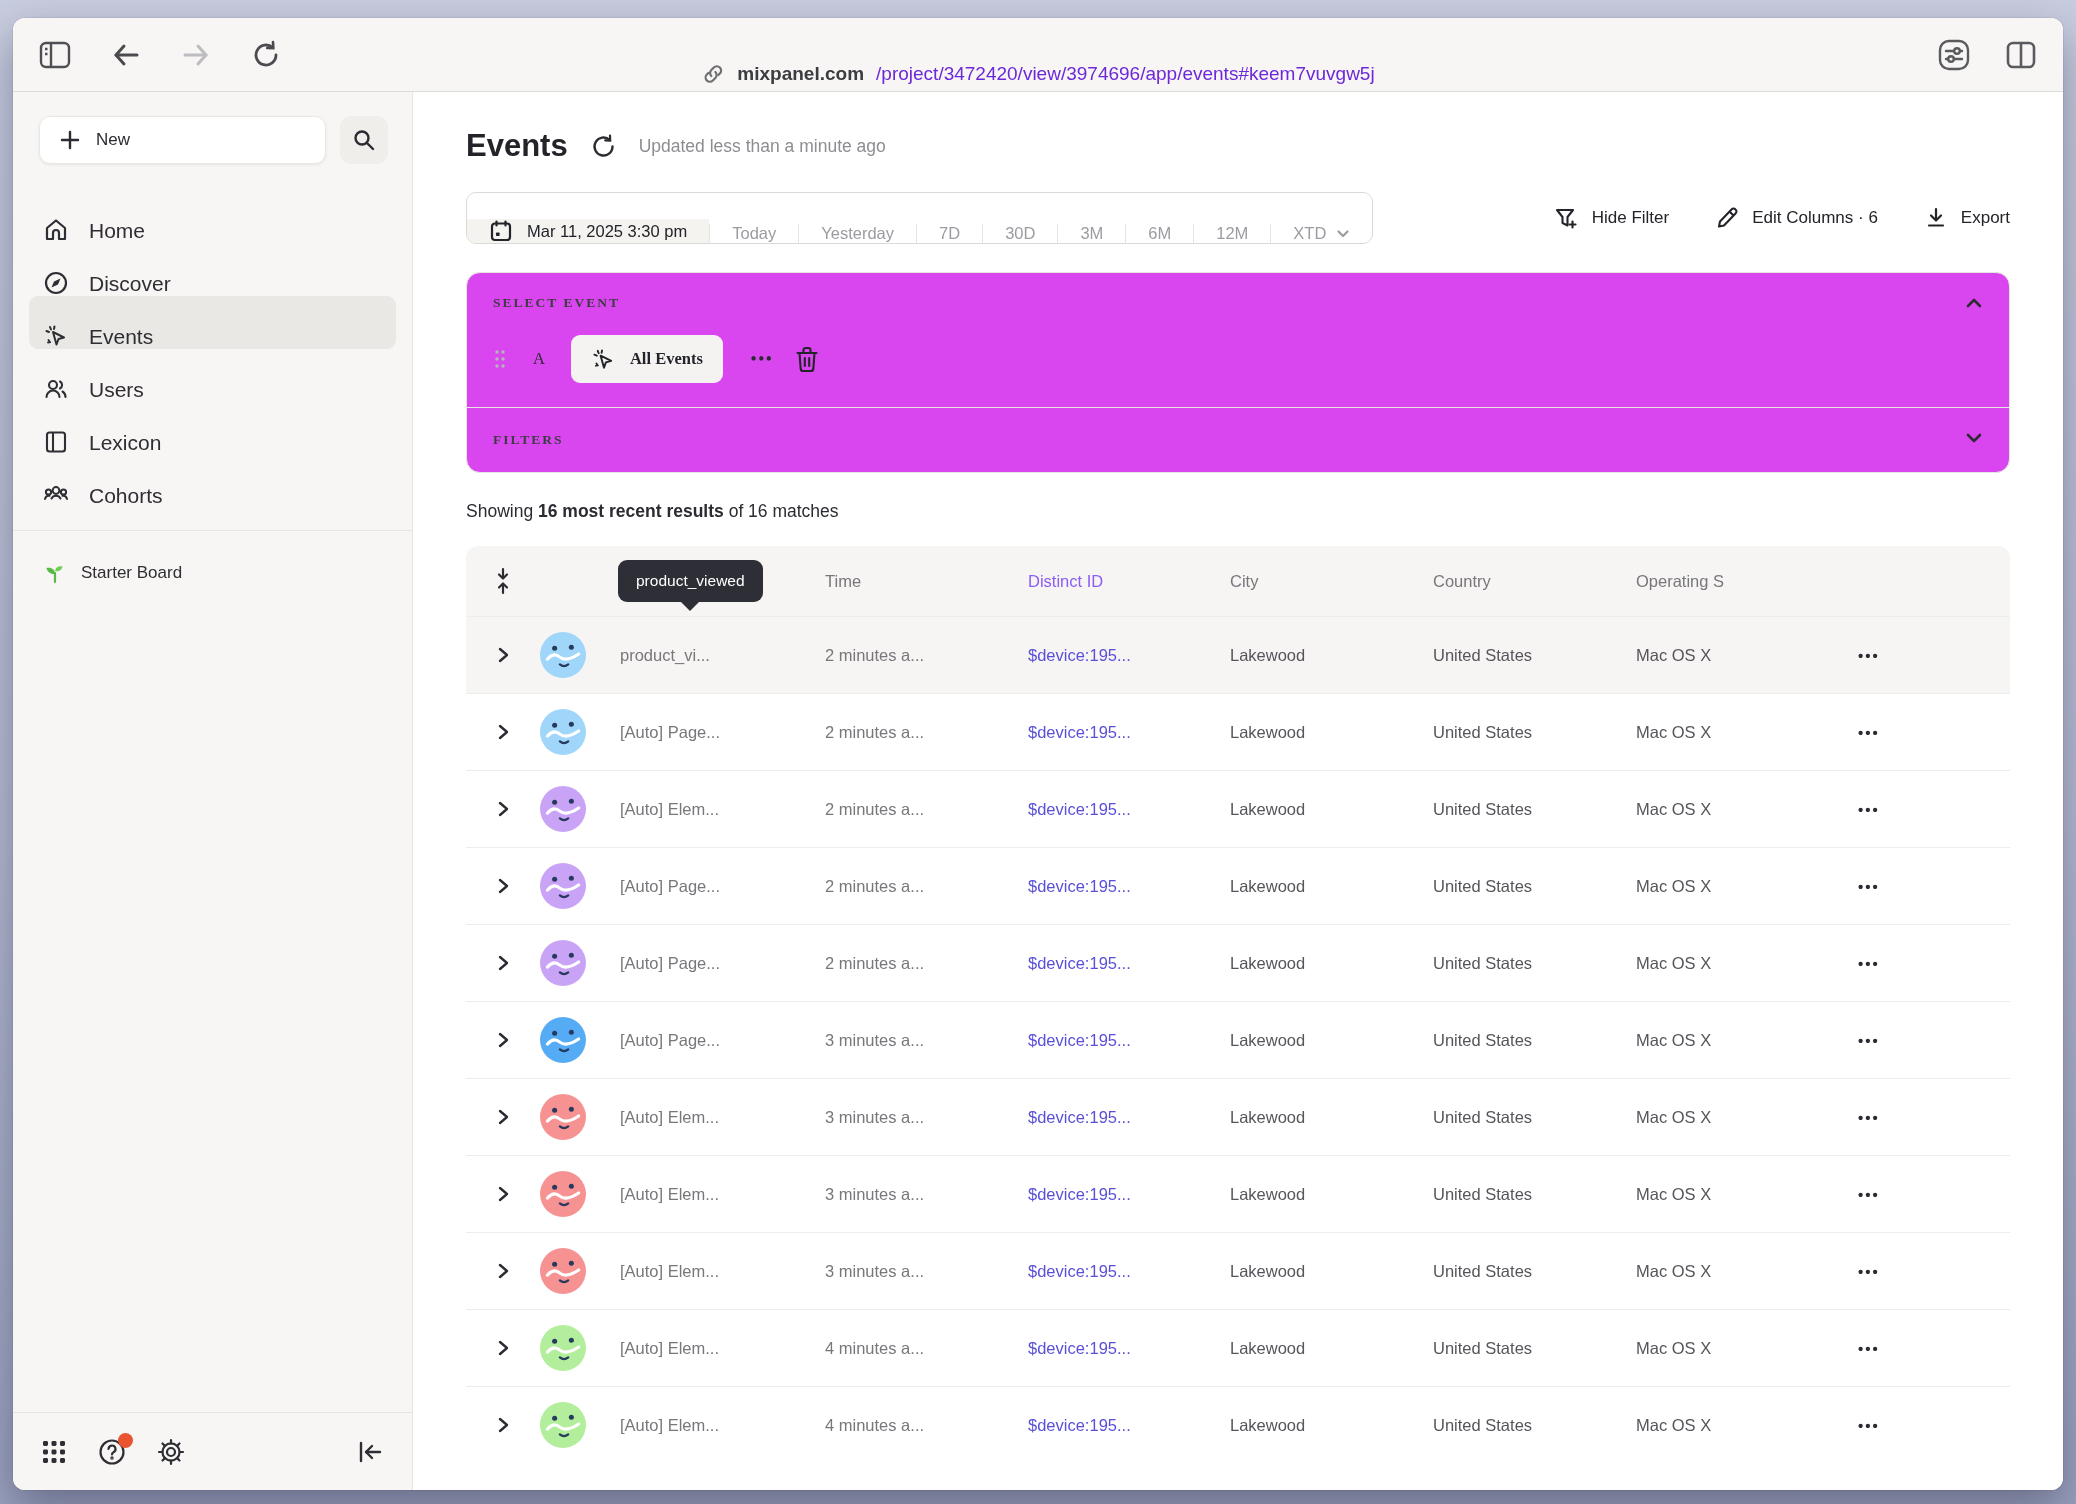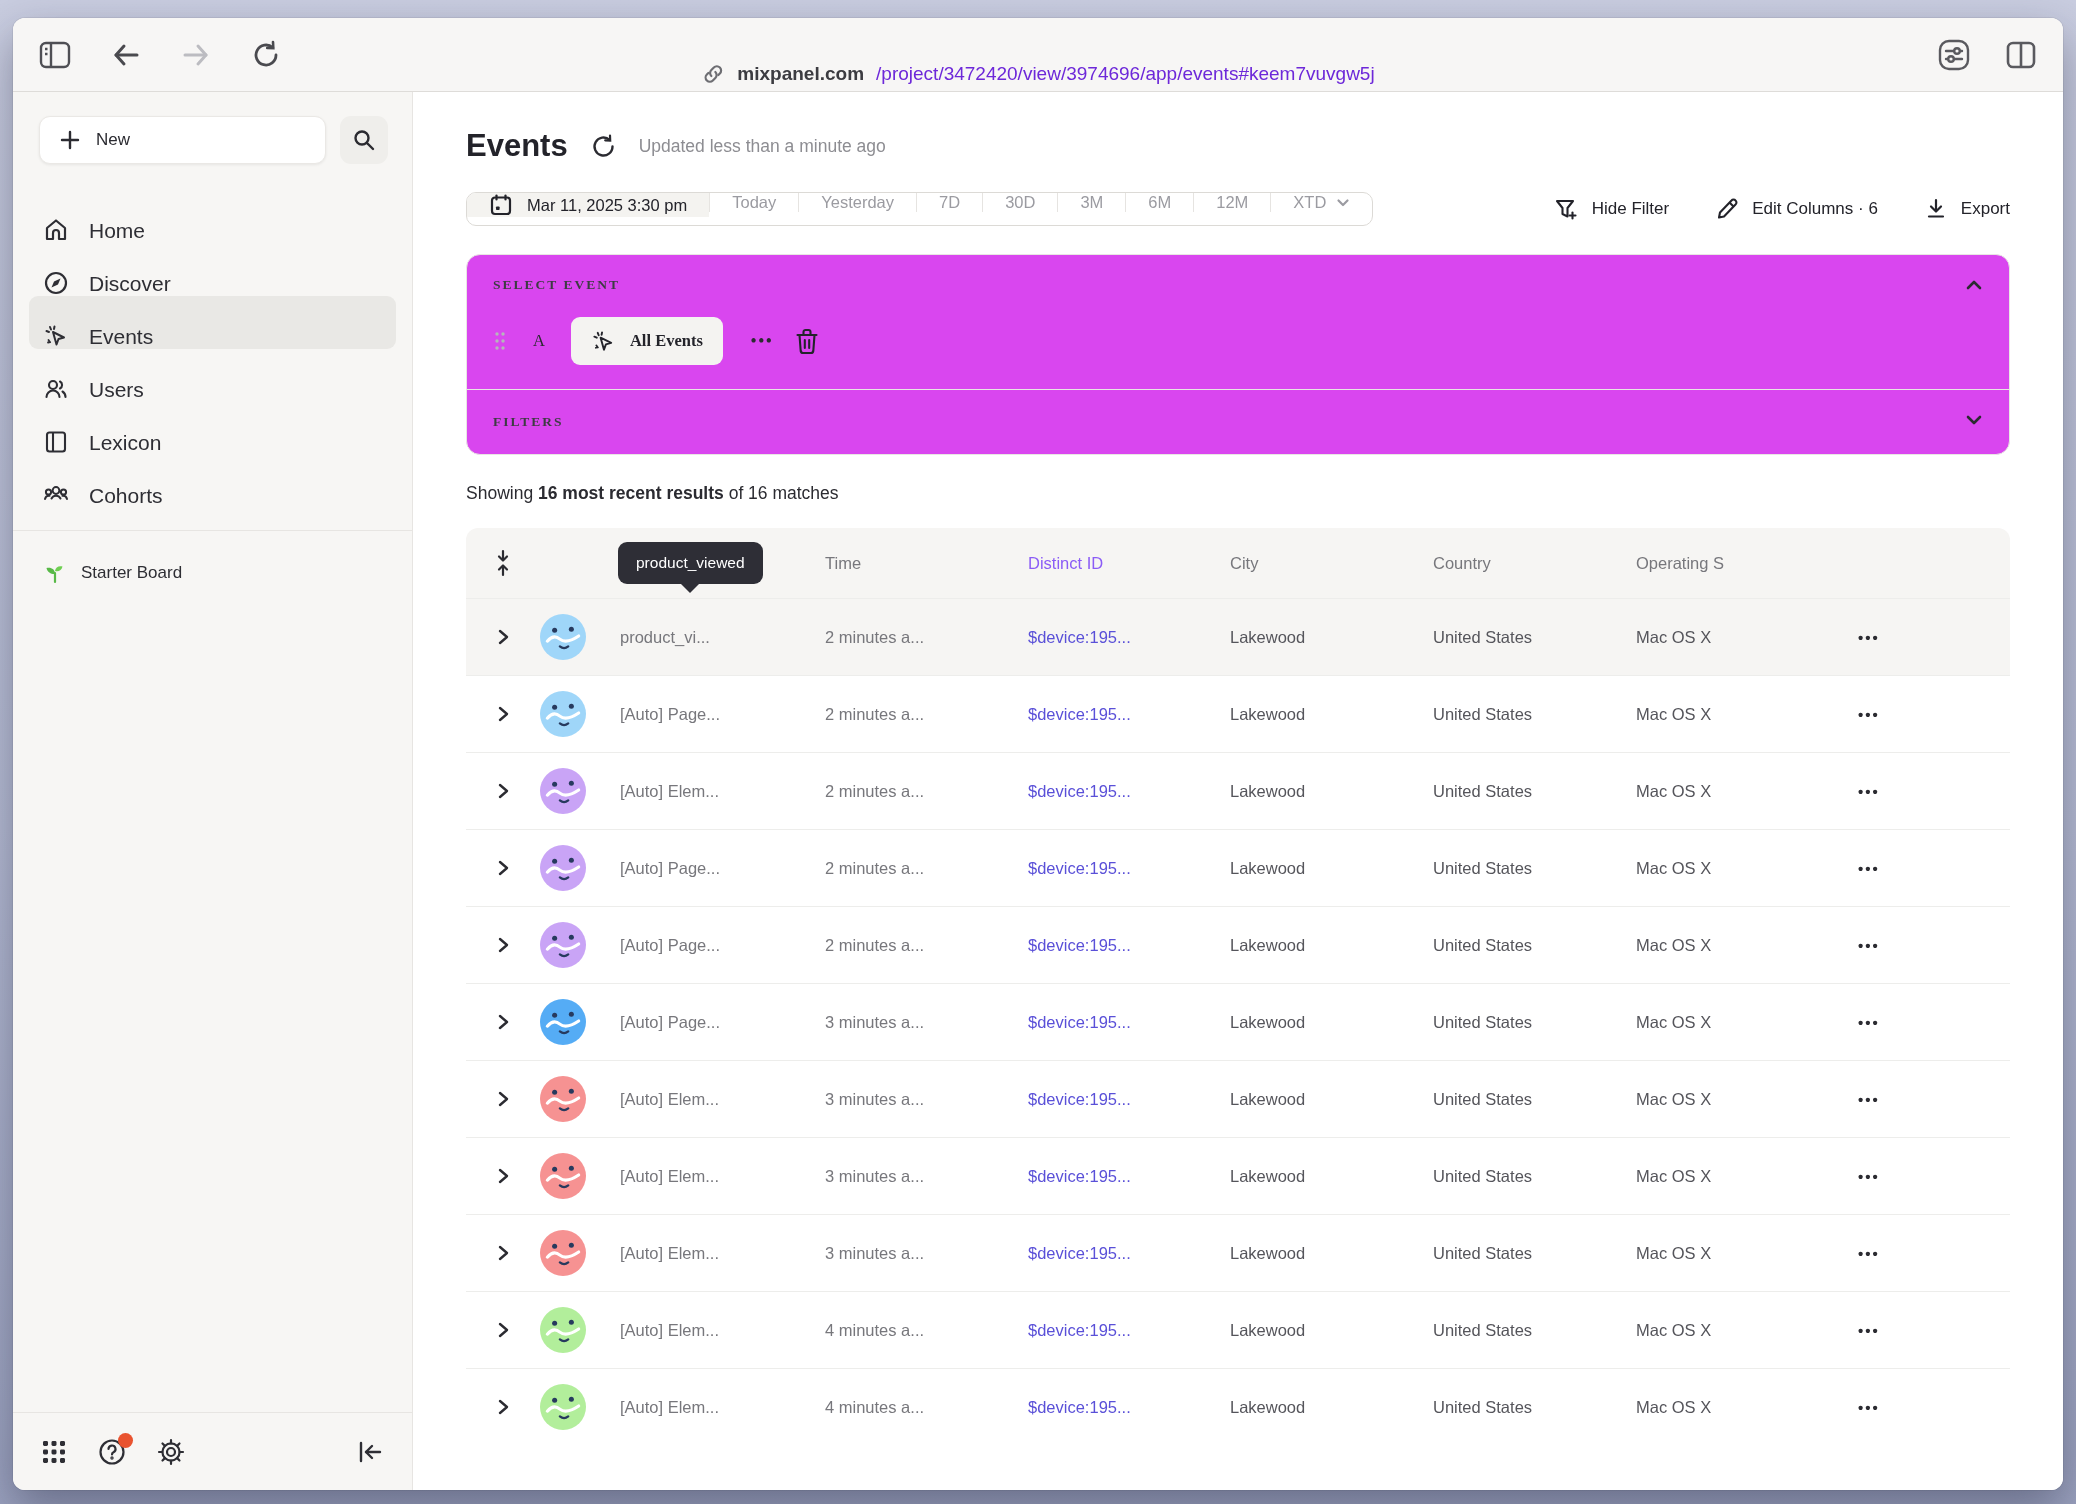--- a/index.html
+++ b/index.html
@@ -67,22 +67,22 @@
   .red-dot { position:absolute; top:-4px; right:-6px; width:15px; height:15px;
     border-radius:50%; background:#e9532f; }
   .collapse-btn { margin-left:auto; }
   
   .main { flex:1; background:#fff; padding:0 53px; overflow:hidden; position:relative; }
   .page-head { display:flex; align-items:center; margin-top:36px; gap:22px; }
   .page-title { font-size:31px; font-weight:700; color:#23232a; }
   .updated { font-size:17.5px; color:#8d8d92; }
   
   .controls { display:flex; align-items:center; margin-top:28px; }
-  .seg-control { display:flex; align-items:flex-start; border:1px solid #dcdad6; border-radius:10px;
-    overflow:hidden; height:34px; background:#fff; }
+  .seg-control { display:flex; align-items:flex-end; border:1px solid #dcdad6; border-radius:10px;
+    overflow:hidden; height:52px; background:#fff; }
   .seg { display:flex; align-items:center; padding:0 22px; font-size:16.5px; color:#9b9ba1;
     border-left:1px solid #e6e4e1; cursor:pointer; white-space:nowrap; }
   .seg:first-child { border-left:none; }
   .seg.selected { background:#f4f3f0; color:#23232a; font-weight:500; gap:14px; }
   .seg.xtd { gap:10px; }
   .right-tools { margin-left:auto; display:flex; align-items:center; gap:46px; }
   .tool-link { display:flex; align-items:center; gap:13px; font-size:17px; font-weight:500;
     color:#23232a; cursor:pointer; white-space:nowrap; }
   
   .query-card { margin-top:28px; border:1px solid #e8e6e3; border-radius:14px; background:#d946ef;font-family:Liberation Serif, serif; }

